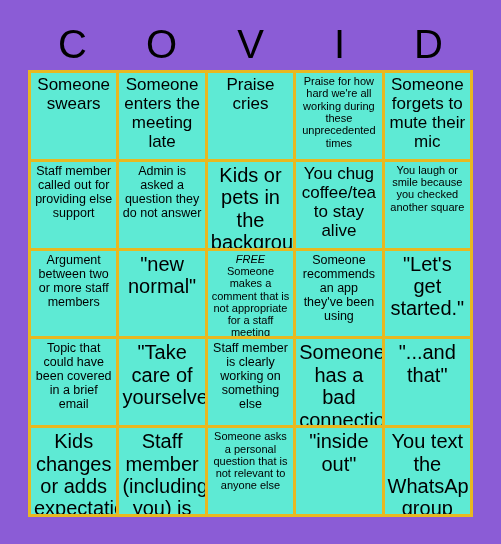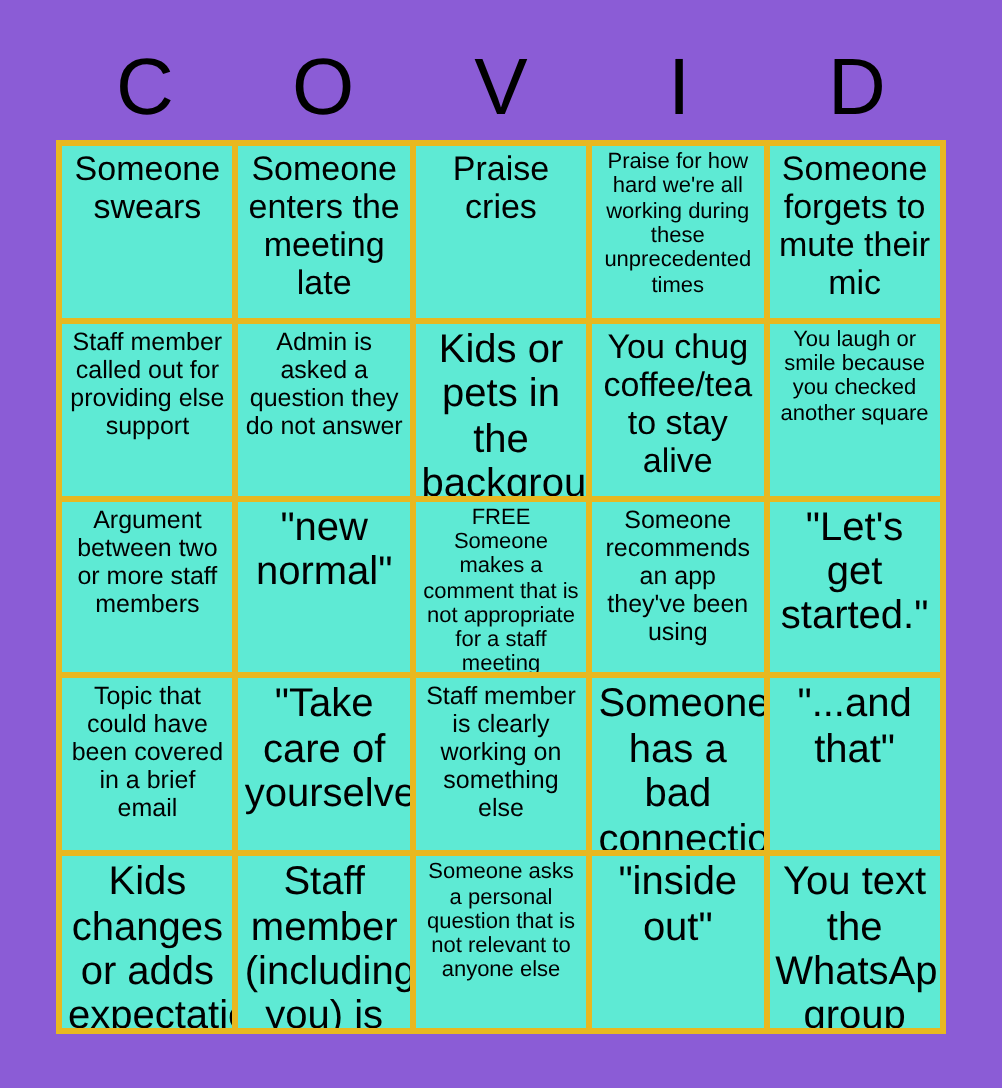--- a/index.html
+++ b/index.html
@@ -74,20 +74,21 @@
   
   .sz-xl .cell-text { font-size: 20px; }
   .sz-lg .cell-text { font-size: 17px; }
   .sz-md .cell-text { font-size: 20px; }
   .sz-sm .cell-text { font-size: 12.5px; }
   .sz-xs .cell-text { font-size: 11px; }
   .free-label {
     display: block;
     font-size: 11px;
     line-height: 1.12;
+    font-style: italic;
   }
   .free-body {
     display: block;
     font-size: 11px;
     line-height: 1.12;
   }
 </style>
 </head>
 <body>
 

